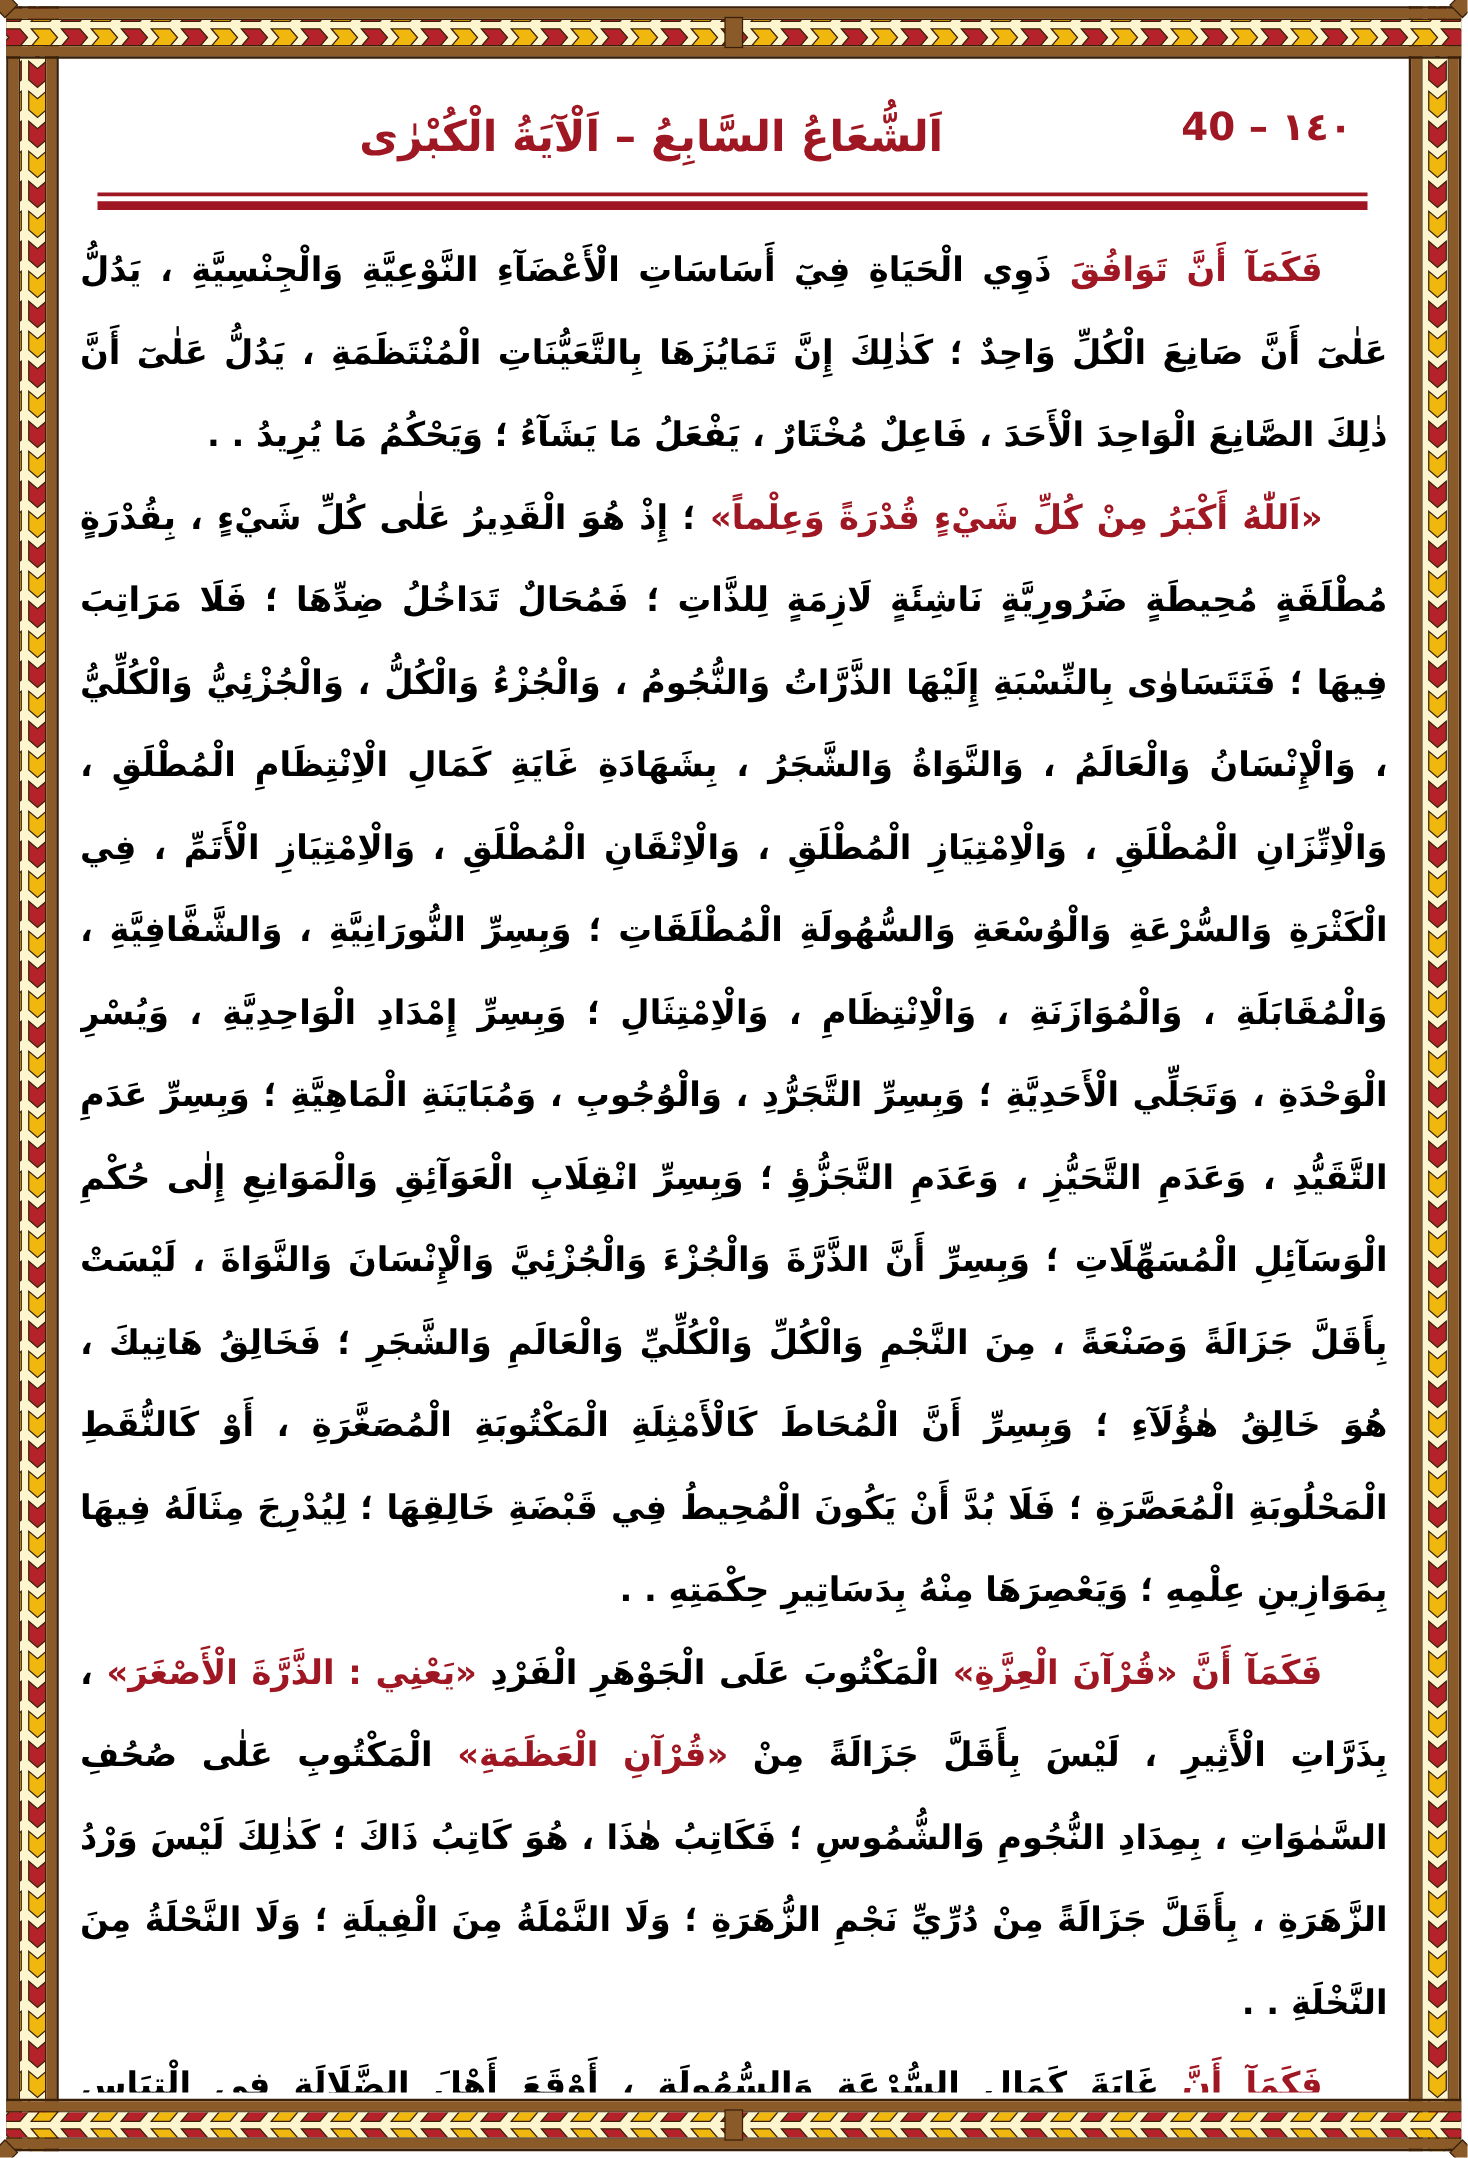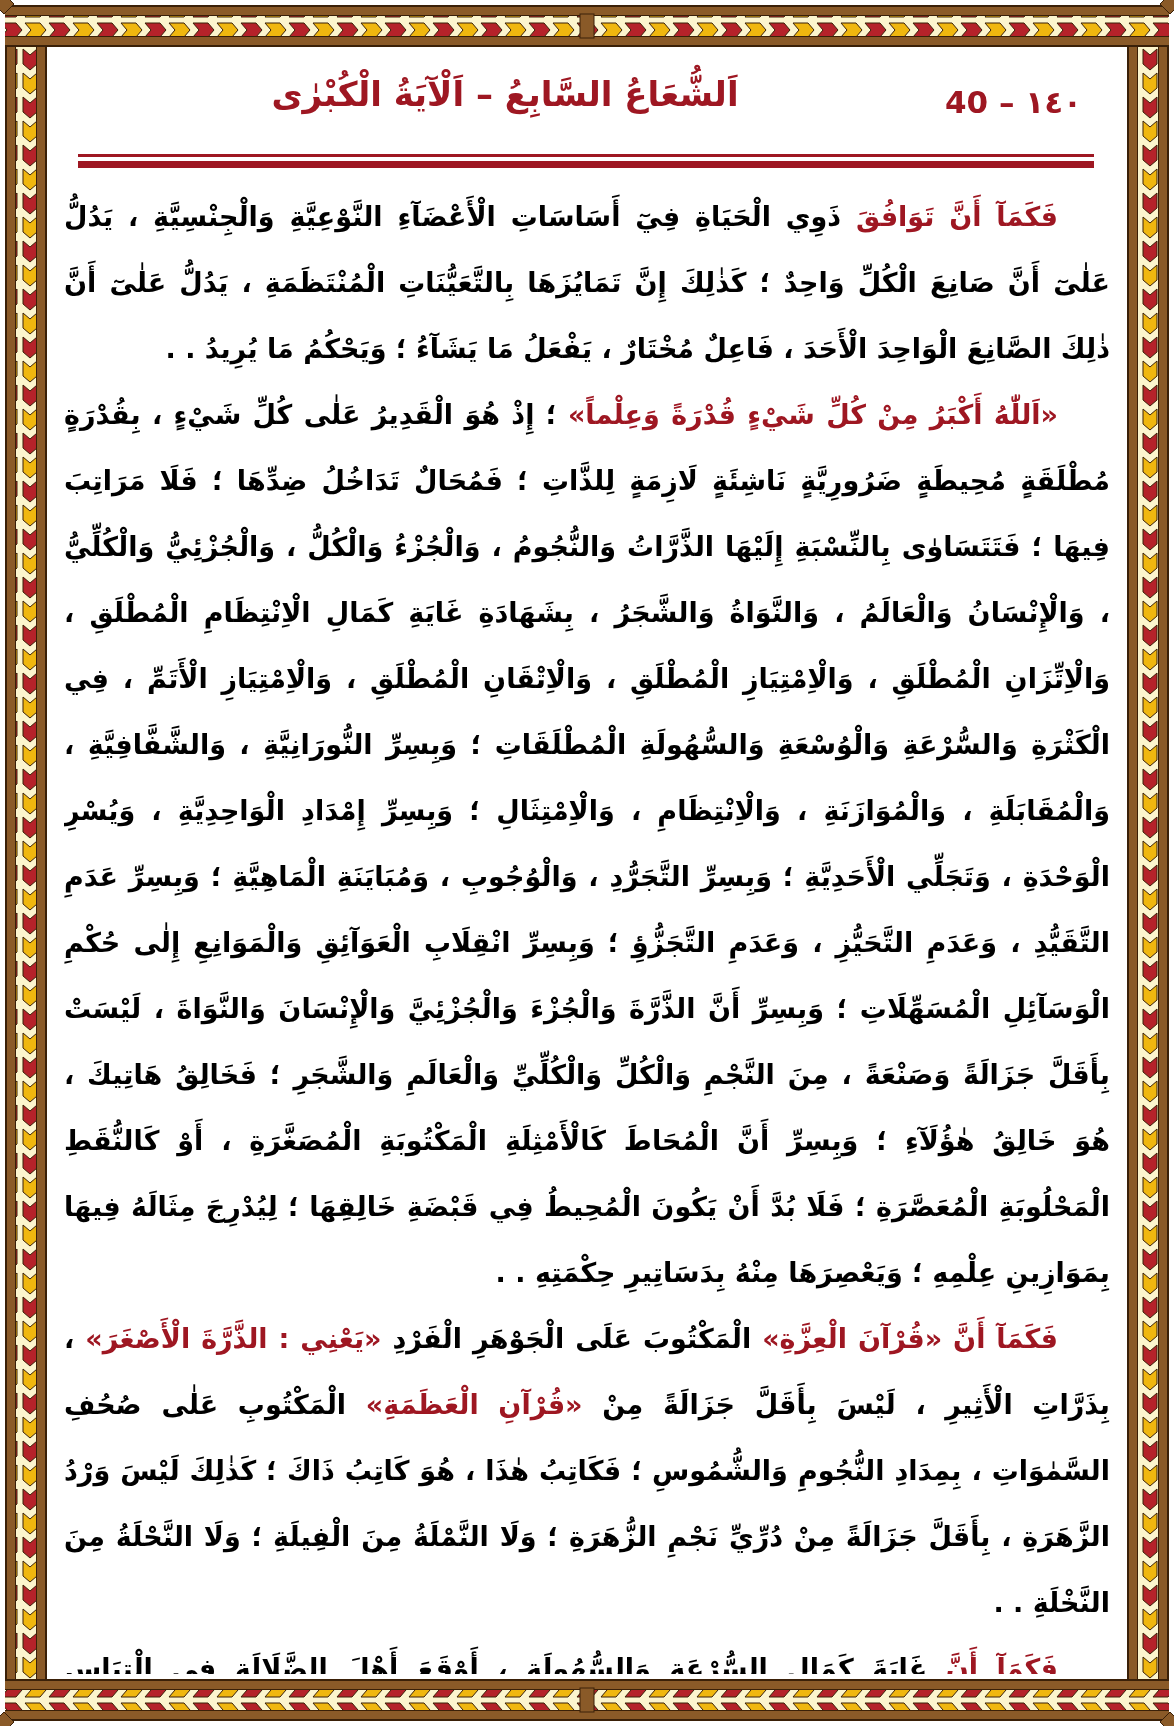--- a/index.html
+++ b/index.html
@@ -19,21 +19,21 @@
   .hdr { position: relative; height: 86px; }
   .pageno {
     position: absolute; right: 28px; top: 26px;
     color: #9E1722; font-weight: bold; font-size: 31px;
     letter-spacing: 2px;
   }
   .title {
     position: absolute; left: 441px; top: 16px;
     transform: translateX(-50%);
     white-space: nowrap;
-    margin: 0;
+    margin: 16px;
     color: #9E1722; font-weight: bold; font-size: 34px; text-align: center;
   }
   .rule { margin: 10px 16px 0 14px; }
   .rule-thin  { height: 3px; background: #9E1722; }
   .rule-gap   { height: 4px; }
   .rule-thick { height: 7px; background: #9E1722; }
   main {
     margin-top: 16px;
     height: 1490px;
     overflow: hidden;

